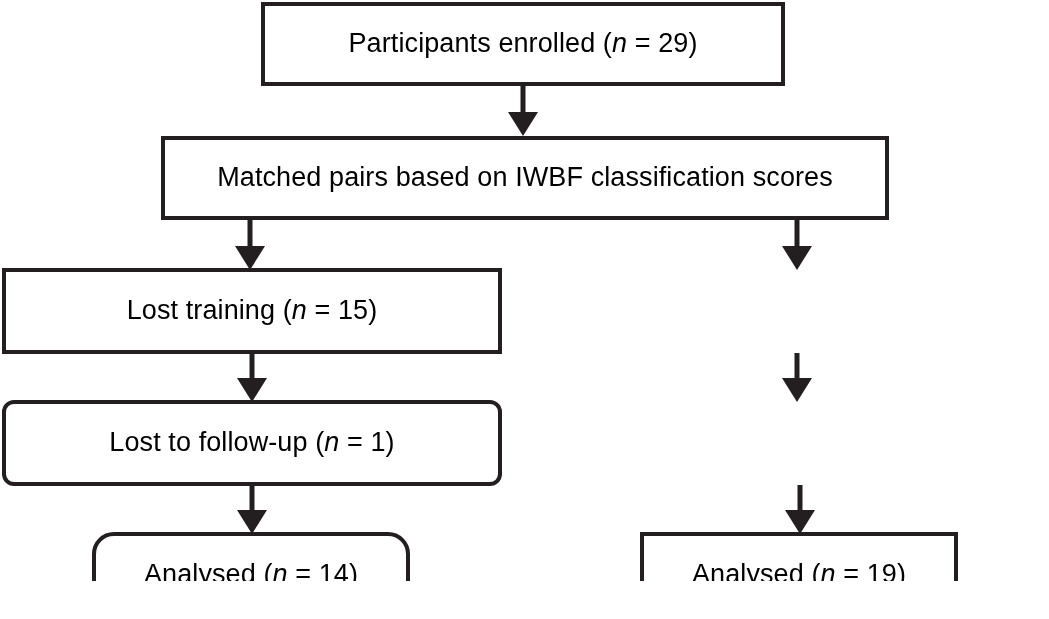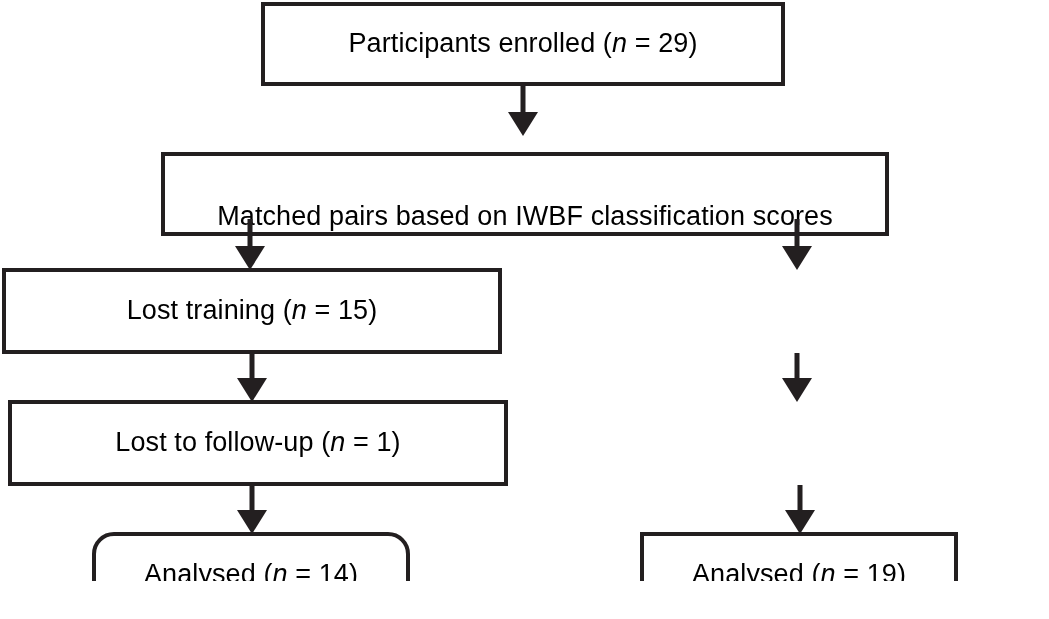--- a/index.html
+++ b/index.html
@@ -34,24 +34,24 @@
     color: #000000;
     text-align: center;
     white-space: nowrap;
     letter-spacing: 0.1px;
   }
   .node-label .var {
     font-style: italic;
   }
   
   #node-enrolled        { left: 261px; top: 2px;   width: 524px; height: 84px; }
-  #node-matched-pairs   { left: 161px; top: 152px; width: 728px; height: 84px; align-items: flex-end; }
+  #node-matched-pairs   { left: 161px; top: 136px; width: 728px; height: 84px; }
   #node-power-training  { left: 2px;   top: 268px; width: 500px; height: 86px; }
   #node-power-endurance { left: 545px; top: 268px; width: 500px; height: 86px; }
-  #node-lost-left       { left: 8px;   top: 400px; width: 500px; height: 86px; }
+  #node-lost-left       { left: 2px;   top: 400px; width: 500px; height: 86px; border-radius: 12px; }
   #node-lost-right      { left: 545px; top: 400px; width: 500px; height: 86px; }
   #node-analysed-left   { left: 92px;  top: 532px; width: 318px; height: 86px; border-radius: 22px; }
   #node-analysed-right  { left: 640px; top: 532px; width: 318px; height: 86px; }
 
   
   .connector {
     position: absolute;
     pointer-events: none;
   }
   .connector .stem {

